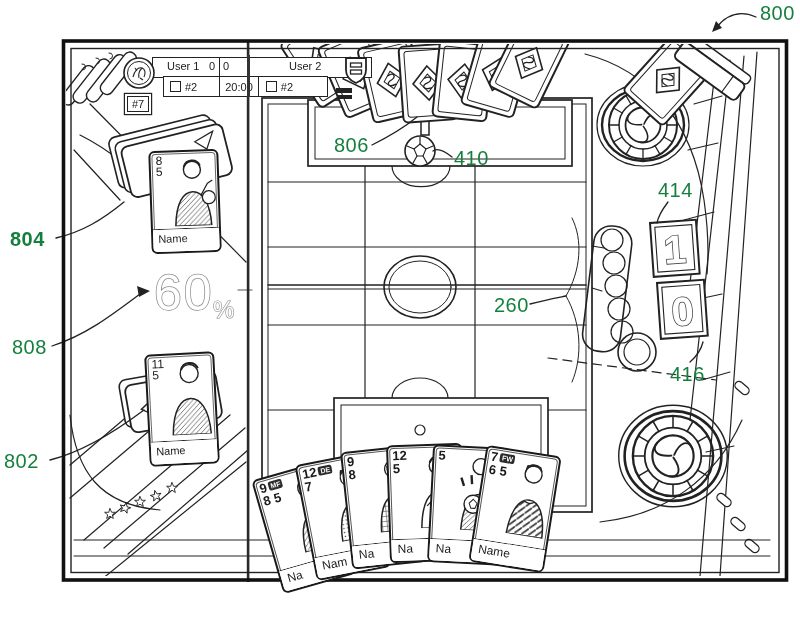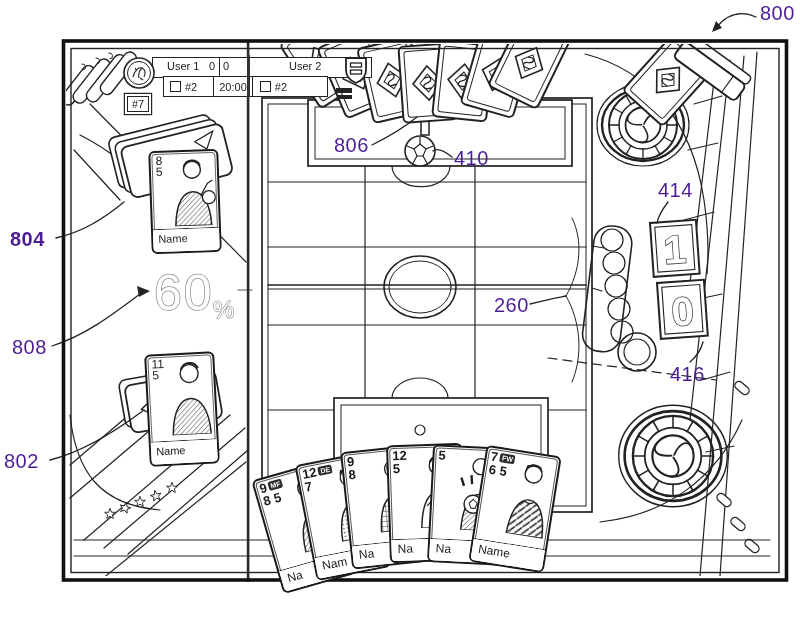--- a/index.html
+++ b/index.html
@@ -1,33 +1,33 @@
 <!DOCTYPE html>
 <html><head>
 <meta charset="utf-8">
 <style>
   html,body{margin:0;padding:0;background:#fff;}
   #stage{position:relative;width:800px;height:628px;background:#fff;overflow:hidden;
          font-family:"Liberation Sans",sans-serif;color:#1a1a1a;}
   #art{position:absolute;left:0;top:0;z-index:1;}
-  .lbl{position:absolute;z-index:8;font-size:20px;color:#4c1d95;letter-spacing:0.5px;}
+  .lbl{position:absolute;z-index:8;font-size:20px;color:#15803d;letter-spacing:0.5px;}
   #fig-caption{position:absolute;left:50px;width:750px;top:594px;text-align:center;
                font-size:21px;font-weight:bold;z-index:8;}
   
   #sb-row1{position:absolute;left:152px;top:57px;width:218px;height:19px;background:#fff;
            border:1.3px solid #222;z-index:6;font-size:11px;}
   #sb-row1 .pos{position:absolute;top:2px;}
   #sb-u1{left:14px;} #sb-s1{left:48px;width:14px;text-align:right;}
   #sb-sep{position:absolute;left:66px;top:0;width:0;height:100%;border-left:1.2px solid #222;}
   #sb-s2{left:70px;} #sb-u2{left:136px;}
   #sb-row2{position:absolute;left:163px;top:76px;width:163px;height:19px;background:#fff;
            border:1.3px solid #222;z-index:6;font-size:11px;display:flex;align-items:center;}
   .cb{width:9px;height:9px;border:1.3px solid #222;background:#fff;flex:0 0 auto;}
   #sb-row2 .cb1{margin-left:6px;} #sb-row2 .j1{margin-left:4px;}
-  .timer-cell{height:100%;display:flex;align-items:center;padding:0 5px;margin-left:16px;
+  .timer-cell{height:100%;display:flex;align-items:center;padding:0 5px;margin-left:22px;
               border-left:1.2px solid #222;border-right:1.2px solid #222;}
   #sb-row2 .cb2{margin-left:7px;} #sb-row2 .j2{margin-left:4px;}
   #crest{position:absolute;left:122px;top:56px;z-index:7;}
   #shield{position:absolute;left:344px;top:55px;z-index:7;}
   #divider-over{position:absolute;left:247px;top:55px;width:2.5px;height:42px;background:#333;z-index:7;}
   #badge7{position:absolute;left:127px;top:96px;z-index:7;background:#fff;font-size:11px;
           padding:1px 4px;border:1.3px solid #222;box-shadow:0 0 0 2px #fff,0 0 0 3.2px #222;}
   
   .scard{position:absolute;background:#fff;border:2px solid #1a1a1a;border-radius:6px;z-index:5;}
   .scard .inner{position:absolute;inset:1px;border:1px solid #666;border-radius:4px;}

